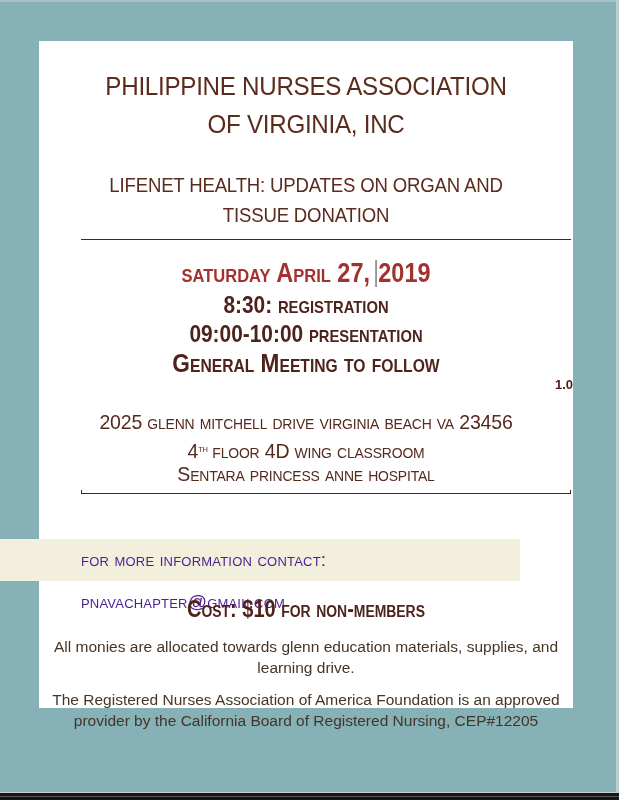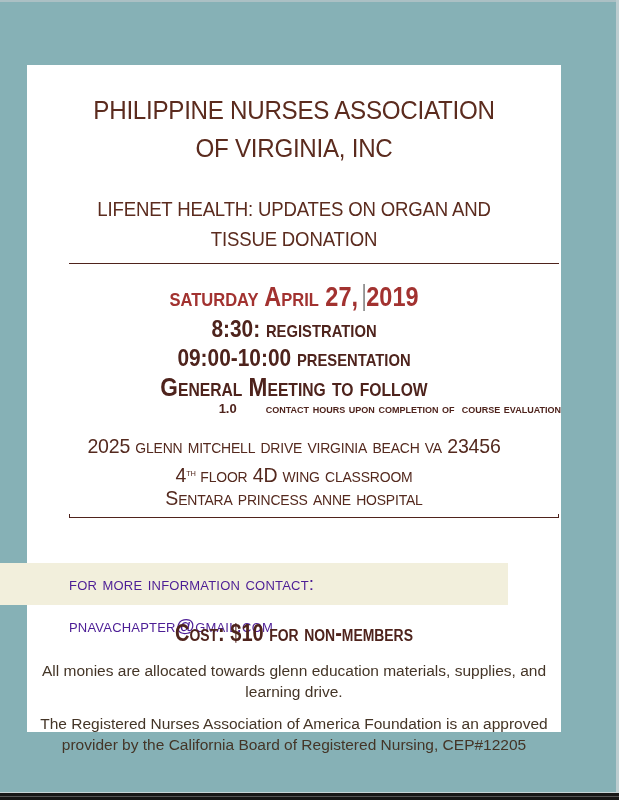--- a/index.html
+++ b/index.html
@@ -8,23 +8,22 @@
     background:#86b1b6;
     font-family:"Liberation Sans","DejaVu Sans",sans-serif;
   }
   .edge-top{position:absolute;left:0;top:0;width:619px;height:2px;background:#abc0c4;}
   .edge-right{position:absolute;right:0;top:0;width:3px;height:793px;background:#bccdd0;}
   .edge-sep{position:absolute;left:0;bottom:7px;width:619px;height:1px;background:#c7d4d6;}
   .edge-black{position:absolute;left:0;bottom:0;width:619px;height:7px;background:#161616;}
   .edge-black-inner{position:absolute;left:0;bottom:3px;width:619px;height:1px;background:#555;}
 
   .page{
-    position:absolute;left:27px;top:41px;width:534px;height:667px;
+    position:absolute;left:39px;top:41px;width:534px;height:667px;
     background:#ffffff;
-    margin-top:24px;
   }
   .abs{position:absolute;left:0;right:0;}
   .ctr{text-align:center;}
   .narrow{transform:scaleX(.87);transform-origin:50% 50%;}
   .narrow2{transform:scaleX(.93);transform-origin:50% 50%;}
   .sc{font-variant:small-caps;}
 
   .title{top:26px;font-size:26px;line-height:38px;color:#5b2b1e;letter-spacing:-.3px;}
   .subtitle{top:129px;font-size:20px;line-height:30px;color:#5b2b1e;letter-spacing:-.2px;}
 
@@ -90,21 +89,20 @@
   <div class="abs ctr date-line sc narrow">
     <span>saturday April 27,</span><span class="caret"></span><span>2019</span>
   </div>
 
   <div class="abs ctr sched1 sc narrow">8:30: registration</div>
   <div class="abs ctr sched2 sc narrow">09:00-10:00 presentation</div>
   <div class="abs ctr sched3 sc narrow">General Meeting to follow</div>
 
   <div class="abs hours sc">
     <span>1.0</span>
-    <span class="pre">contact hours upon completion of  course evaluation</span>
   </div>
 
   <div class="abs ctr addr addr1 sc narrow2">2025 glenn mitchell drive virginia beach va 23456</div>
   <div class="abs ctr addr addr2 sc narrow2">
     <span>4</span><span class="sup">th</span><span class="post">floor 4D wing classroom</span>
   </div>
   <div class="abs ctr addr addr3 sc narrow2">Sentara princess anne hospital</div>
 
   <div class="rule2"></div>
 

